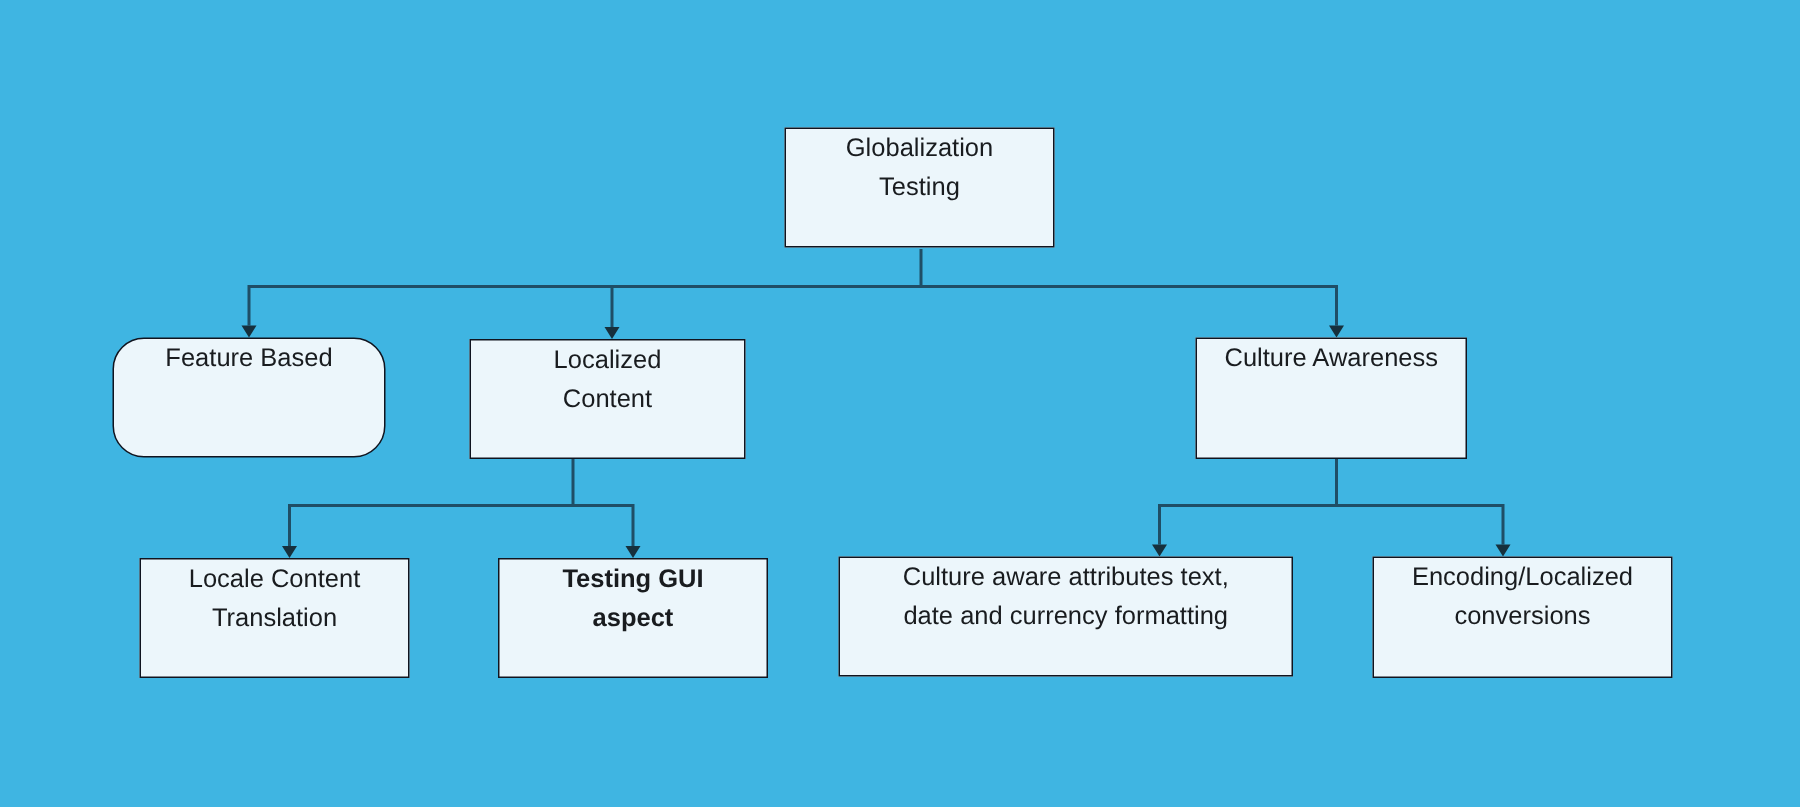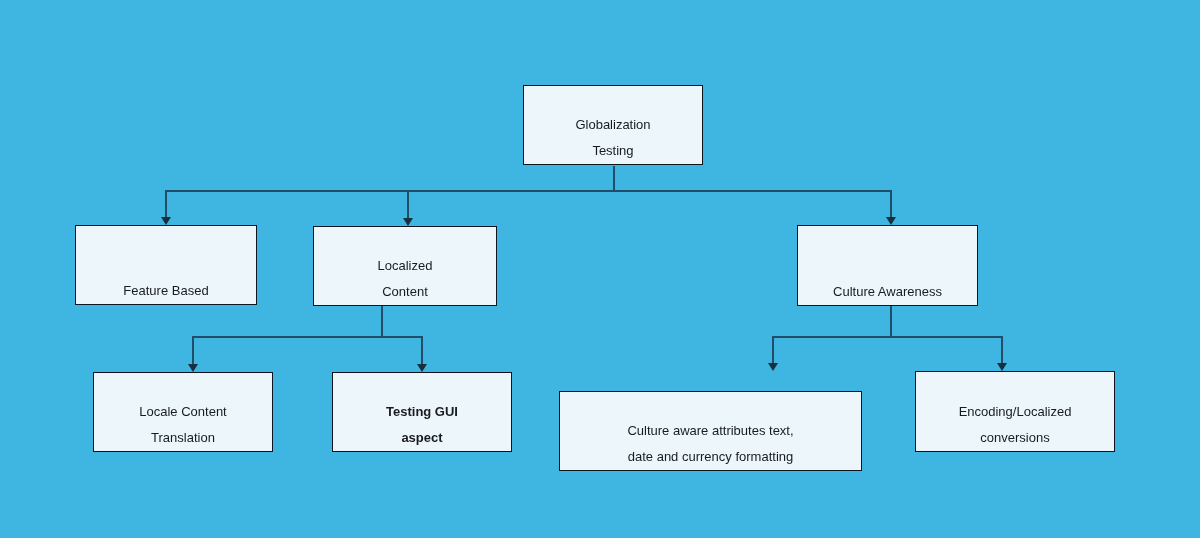--- a/index.html
+++ b/index.html
@@ -22,27 +22,27 @@
     stroke-width: 2;
   }
   .connectors path.arrow {
     fill: var(--arrowhead, #16303d);
     stroke: none;
   }
   .node {
     position: absolute;
     box-sizing: border-box;
     display: flex;
-    align-items: flex-end;
+    align-items: flex-start;
     justify-content: center;
     text-align: center;
     background: var(--node-fill, #ecf6fb);
     border: 1.5px solid var(--node-border, #10141f);
     color: var(--text, #191c1f);
-    font-size: 13px;
+    font-size: 17px;
     line-height: 26px;
     font-weight: 500;
     white-space: pre-line;
   }
 </style>
 </head>
 <body>
 
 <div class="canvas">
 
@@ -64,21 +64,21 @@
     <path class="line" d="M773 363 L773 337 L1002 337 L1002 363"></path>
     <path class="arrow" d="M768 363 L778 363 L773 371 Z"></path>
     <path class="arrow" d="M997 363 L1007 363 L1002 371 Z"></path>
   </svg>
 
   <div class="node" style="left:523px; top:85px; width:180px; height:80px;">
     <span>Globalization
 Testing</span>
   </div>
 
-  <div class="node" style="left:75px; top:225px; width:182px; height:80px;">
+  <div class="node" style="left:75px; top:225px; width:182px; height:80px;border-radius:21px;">
     <span>Feature Based</span>
   </div>
 
   <div class="node" style="left:313px; top:226px; width:184px; height:80px;">
     <span>Localized
 Content</span>
   </div>
 
   <div class="node" style="left:797px; top:225px; width:181px; height:81px;">
     <span>Culture Awareness</span>
@@ -87,21 +87,21 @@
   <div class="node" style="left:93px; top:372px; width:180px; height:80px;">
     <span>Locale Content
 Translation</span>
   </div>
 
   <div class="node" style="left:332px; top:372px; width:180px; height:80px;font-weight:bold;">
     <span>Testing GUI
 aspect</span>
   </div>
 
-  <div class="node" style="left:559px; top:391px; width:303px; height:80px;">
+  <div class="node" style="left:559px; top:371px; width:303px; height:80px;">
     <span>Culture aware attributes text,
 date and currency formatting</span>
   </div>
 
   <div class="node" style="left:915px; top:371px; width:200px; height:81px;">
     <span>Encoding/Localized
 conversions</span>
   </div>
 
 </div>

